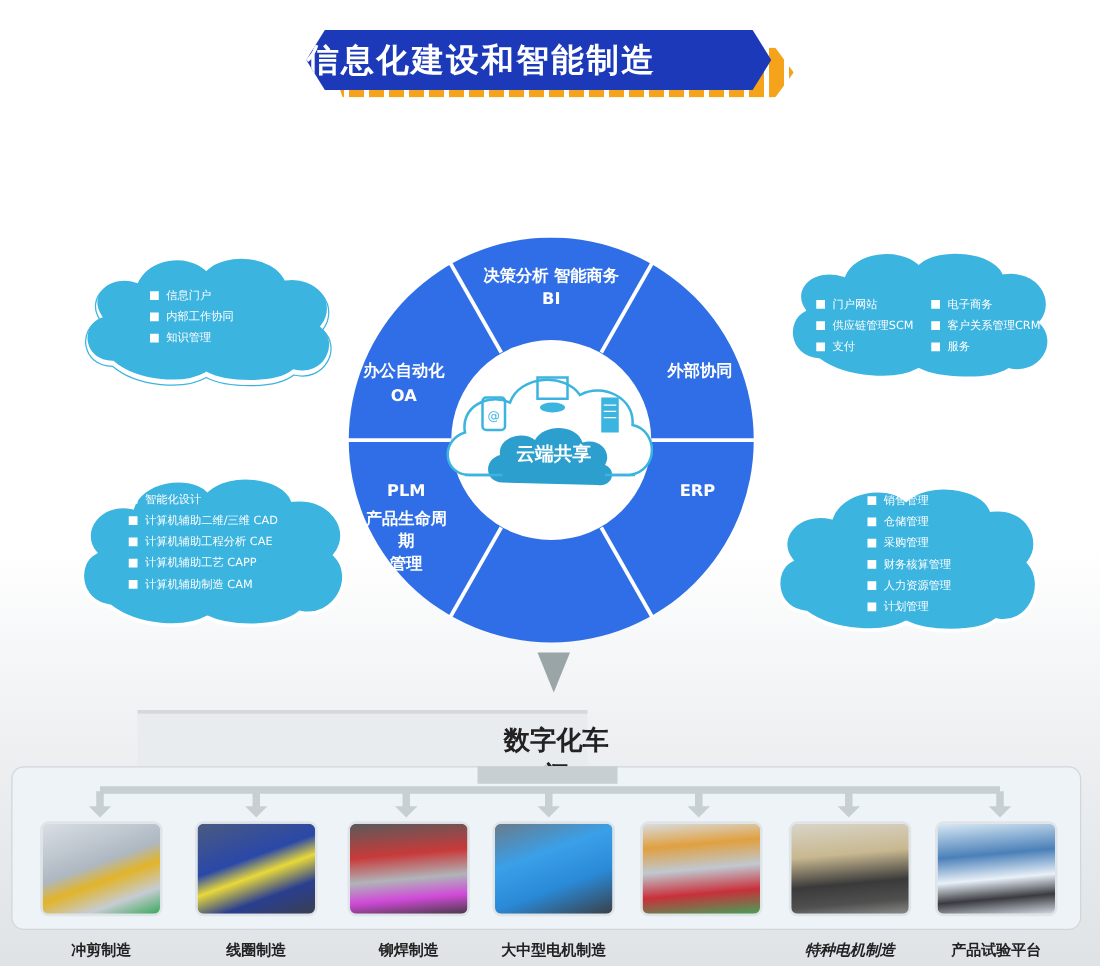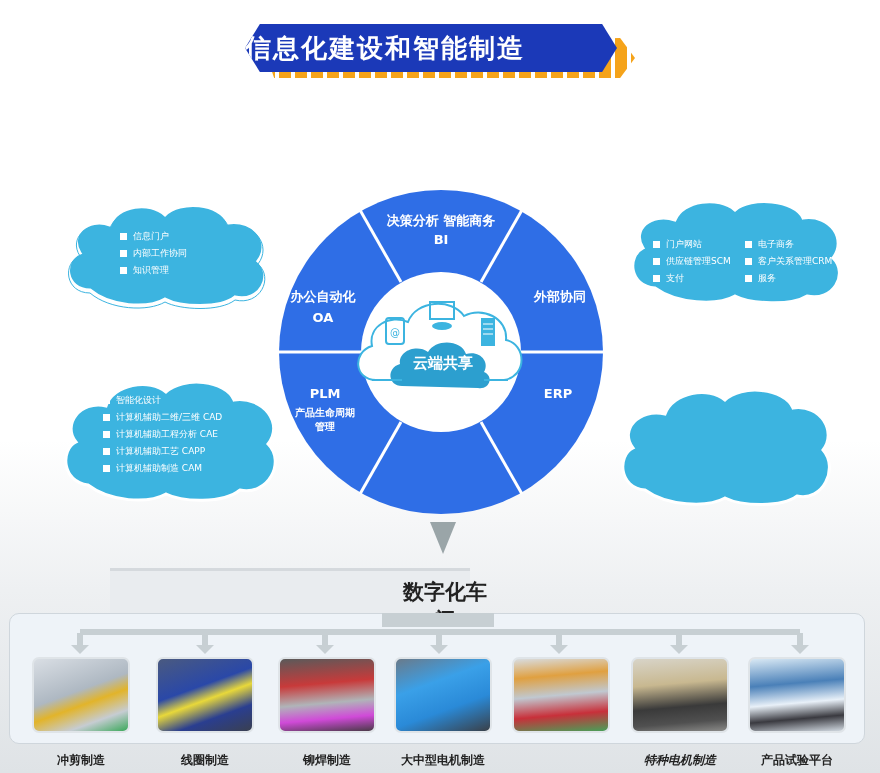--- a/index.html
+++ b/index.html
@@ -21,21 +21,21 @@
   .cloud { position:absolute; }
   .cloud svg { position:absolute; left:0; top:0; }
   .cloud ul { position:absolute; list-style:none; }
   .cloud li { color:#fff; font-size:9px; line-height:17px; white-space:nowrap; }
   .cloud li::before { content:""; display:inline-block; width:7px; height:7px; background:#fff; margin-right:6px; vertical-align:-1px; }
   .cloud .grid { display:grid; grid-template-columns: 92px 100px; }
   
   .ring { position:absolute; left:276px; top:190px; width:330px; height:325px; }
   .seg { position:absolute; color:#fff; text-align:center; font-weight:bold; }
   .seg .t { font-size:13px; display:block; }
-  .seg .s { font-size:10px; display:block; }
+  .seg .s { font-size:13px; display:block; }
   .center-label { position:absolute; left:395px; top:354px; width:96px; text-align:center; color:#fff; font-size:15px; font-weight:bold; }
   
   .arrowhead { position:absolute; left:430px; top:522px; width:0; height:0;
     border-left:13px solid transparent; border-right:13px solid transparent; border-top:32px solid #9aa5a8; }
   .workshop-title { position:absolute; left:395px; top:578px; width:100px; text-align:center; font-size:21px; font-weight:bold; color:#222; }
   
   .panel { position:absolute; left:9px; top:613px; width:856px; height:131px; background:#eef3f8; border:1px solid #cfd6dc; border-radius:10px; }
   .panel-tab { position:absolute; left:382px; top:613px; width:112px; height:14px; background:#c7cfd3; }
   .bus { position:absolute; left:80px; top:629px; width:720px; height:6px; background:#c7cfd3; }
   .drop { position:absolute; top:633px; width:6px; height:14px; background:#c7cfd3; }
@@ -92,20 +92,28 @@
     <li>客户关系管理CRM</li>
     <li>支付</li>
     <li>服务</li>
   </ul>
 </div>
 
 <div class="cloud" style="left:615px;top:378px;width:225px;height:130px;">
   <svg width="225" height="130" viewBox="0 0 225 130">
     <path d="M30 112 C4 110 2 78 18 70 C4 52 24 30 50 36 C58 14 94 8 110 22 C126 6 170 10 178 30 C206 26 222 54 208 72 C224 90 208 124 182 118 C166 130 126 128 110 120 C92 130 52 128 30 112 Z" fill="#3cb4e0" stroke="#ffffff" stroke-width="3"></path>
   </svg>
+  <ul style="left:79px;top:15px;">
+    <li>销售管理</li>
+    <li>仓储管理</li>
+    <li>采购管理</li>
+    <li>财务核算管理</li>
+    <li>人力资源管理</li>
+    <li>计划管理</li>
+  </ul>
 </div>
 
 <div class="ring">
   <svg width="330" height="325" viewBox="0 0 330 325">
     <circle cx="165" cy="162" r="162" fill="#2f6ee6"></circle>
     <circle cx="165" cy="162" r="80" fill="#ffffff"></circle>
     <g stroke="#ffffff" stroke-width="3">
       <line x1="125" y1="92" x2="84" y2="20"></line>
       <line x1="205" y1="92" x2="246" y2="20"></line>
       <line x1="245" y1="162" x2="330" y2="162"></line>

